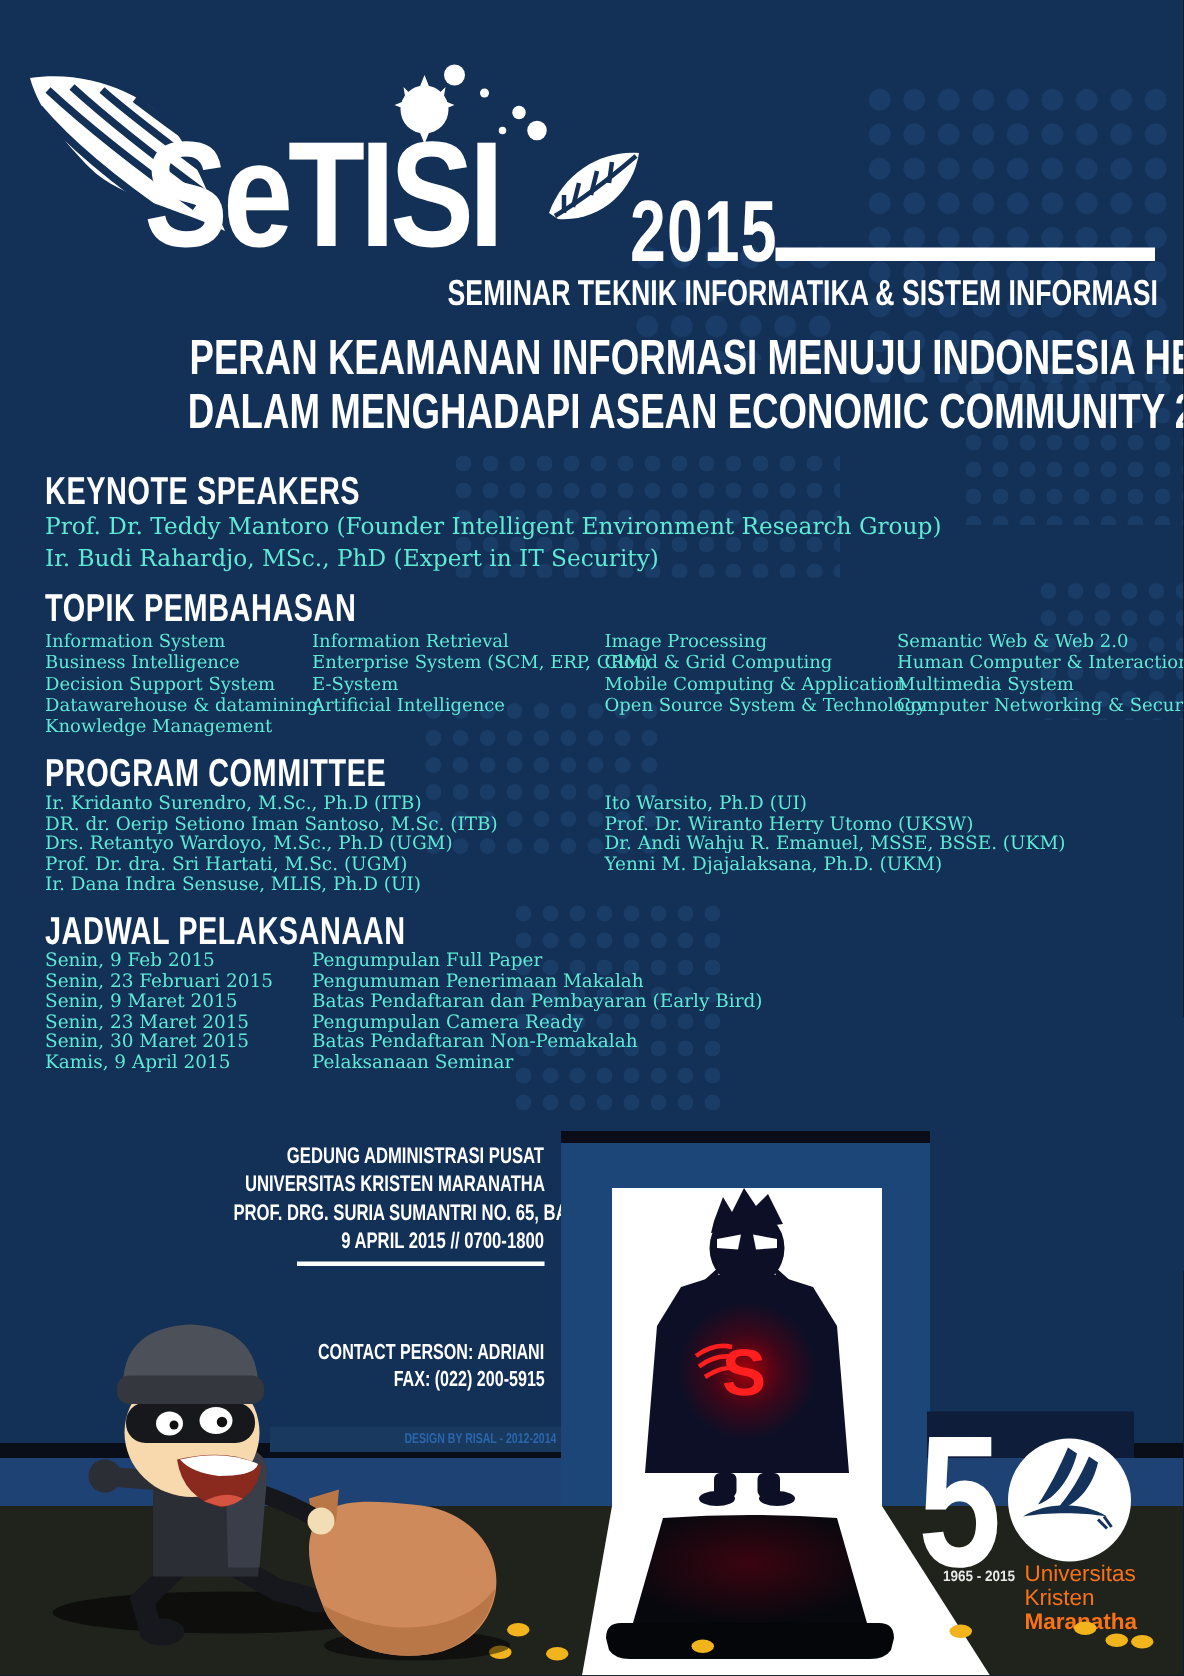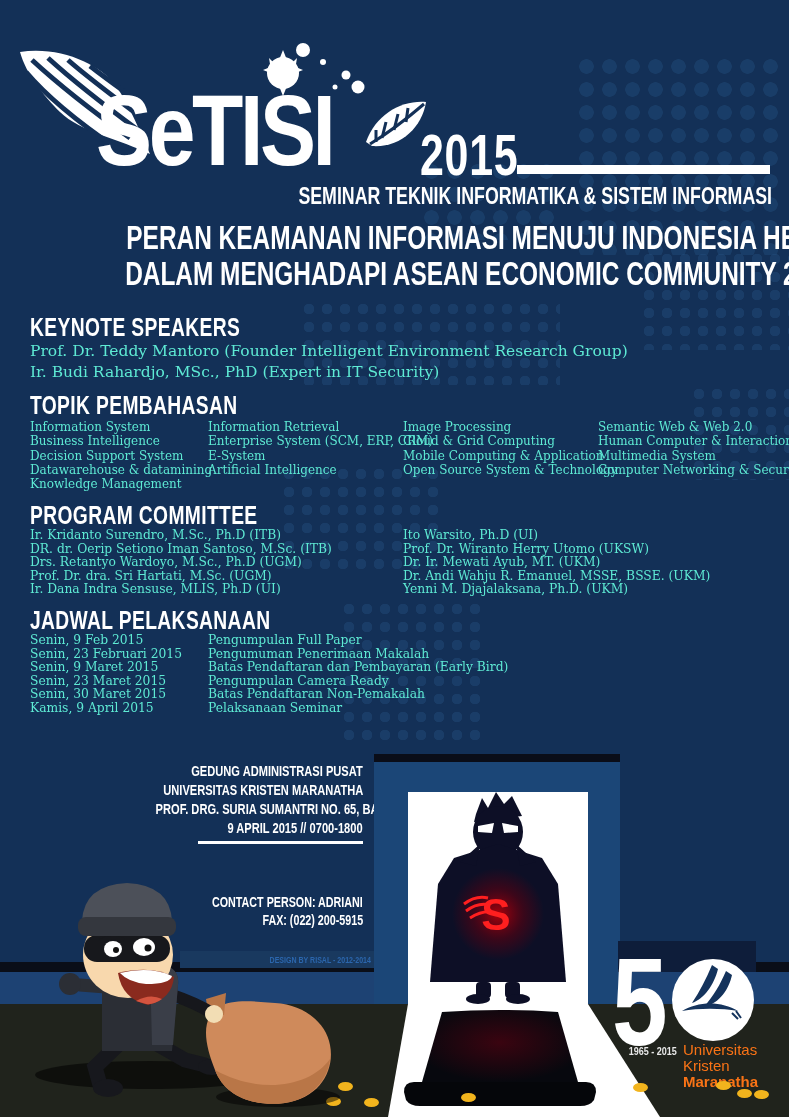--- a/index.html
+++ b/index.html
@@ -123,21 +123,20 @@
   <div class="abs serif" style="left:30px;top:529px;font-size:12.3px;line-height:13.5px;">
     <div>Ir. Kridanto Surendro, M.Sc., Ph.D (ITB)</div>
     <div>DR. dr. Oerip Setiono Iman Santoso, M.Sc. (ITB)</div>
     <div>Drs. Retantyo Wardoyo, M.Sc., Ph.D (UGM)</div>
     <div>Prof. Dr. dra. Sri Hartati, M.Sc. (UGM)</div>
     <div>Ir. Dana Indra Sensuse, MLIS, Ph.D (UI)</div>
   </div>
   <div class="abs serif" style="left:403px;top:529px;font-size:12.3px;line-height:13.5px;">
     <div>Ito Warsito, Ph.D (UI)</div>
     <div>Prof. Dr. Wiranto Herry Utomo (UKSW)</div>
-    <div>Dr. Ir. Mewati Ayub, MT. (UKM)</div>
     <div>Dr. Andi Wahju R. Emanuel, MSSE, BSSE. (UKM)</div>
     <div>Yenni M. Djajalaksana, Ph.D. (UKM)</div>
   </div>
 
   <div class="abs cnd heading" style="left:30px;top:605px;">
     <span class="sx ol">JADWAL PELAKSANAAN</span>
   </div>
   <div class="abs serif" style="left:30px;top:634px;font-size:12.3px;line-height:13.5px;">
     <div>Senin, 9 Feb 2015</div>
     <div>Senin, 23 Februari 2015</div>

